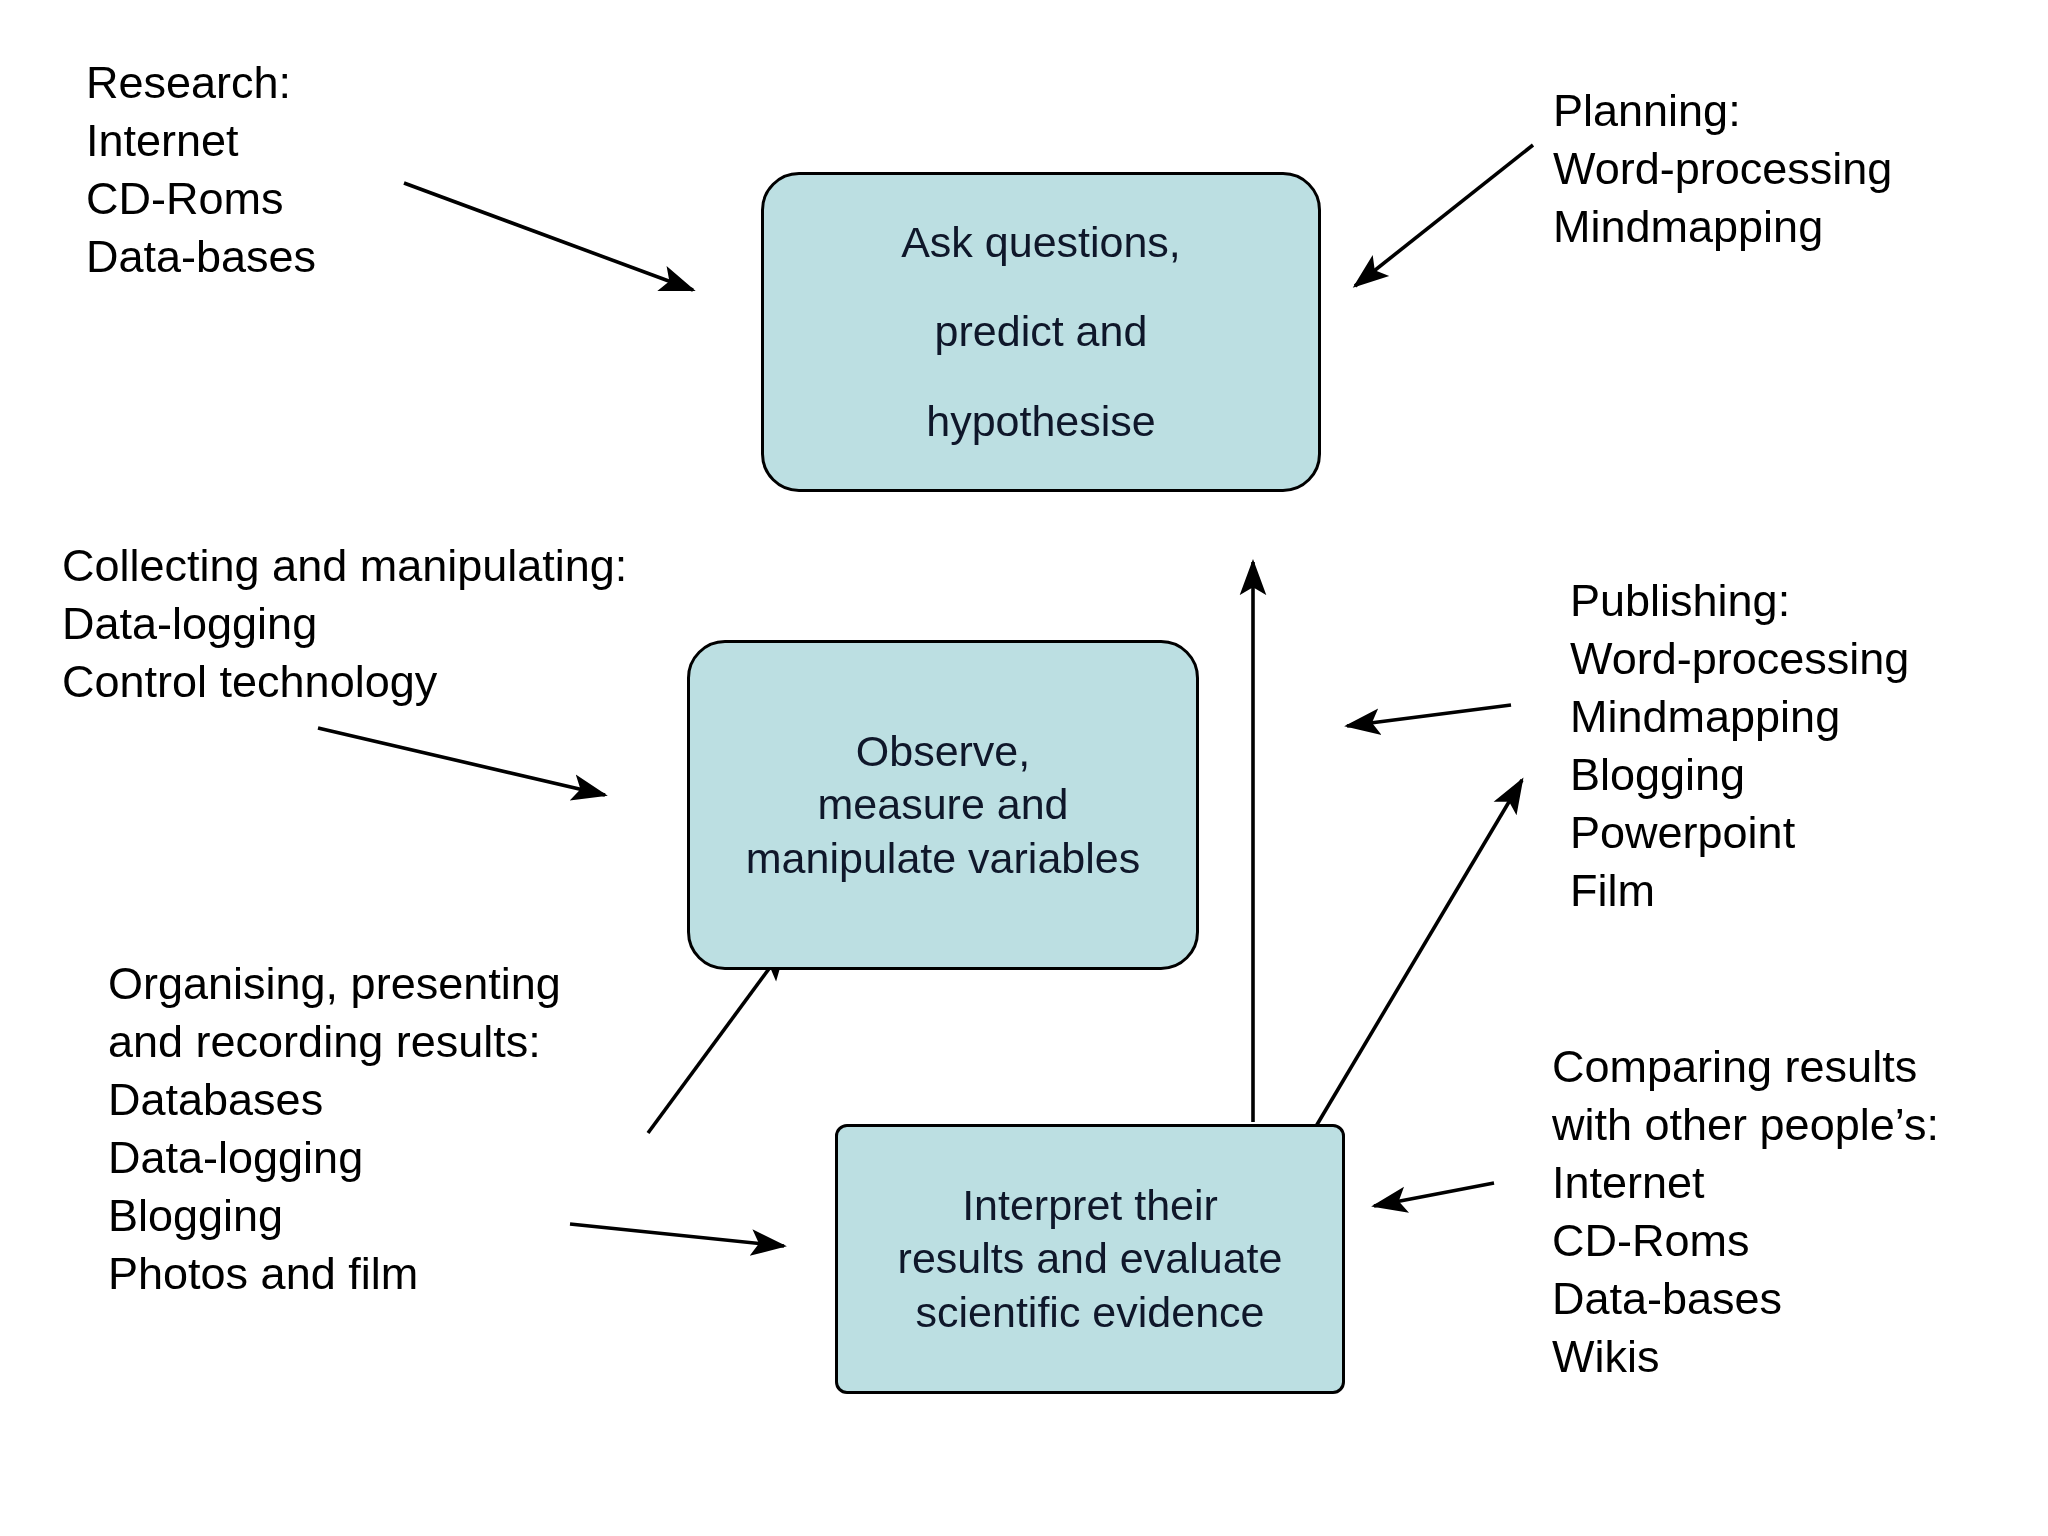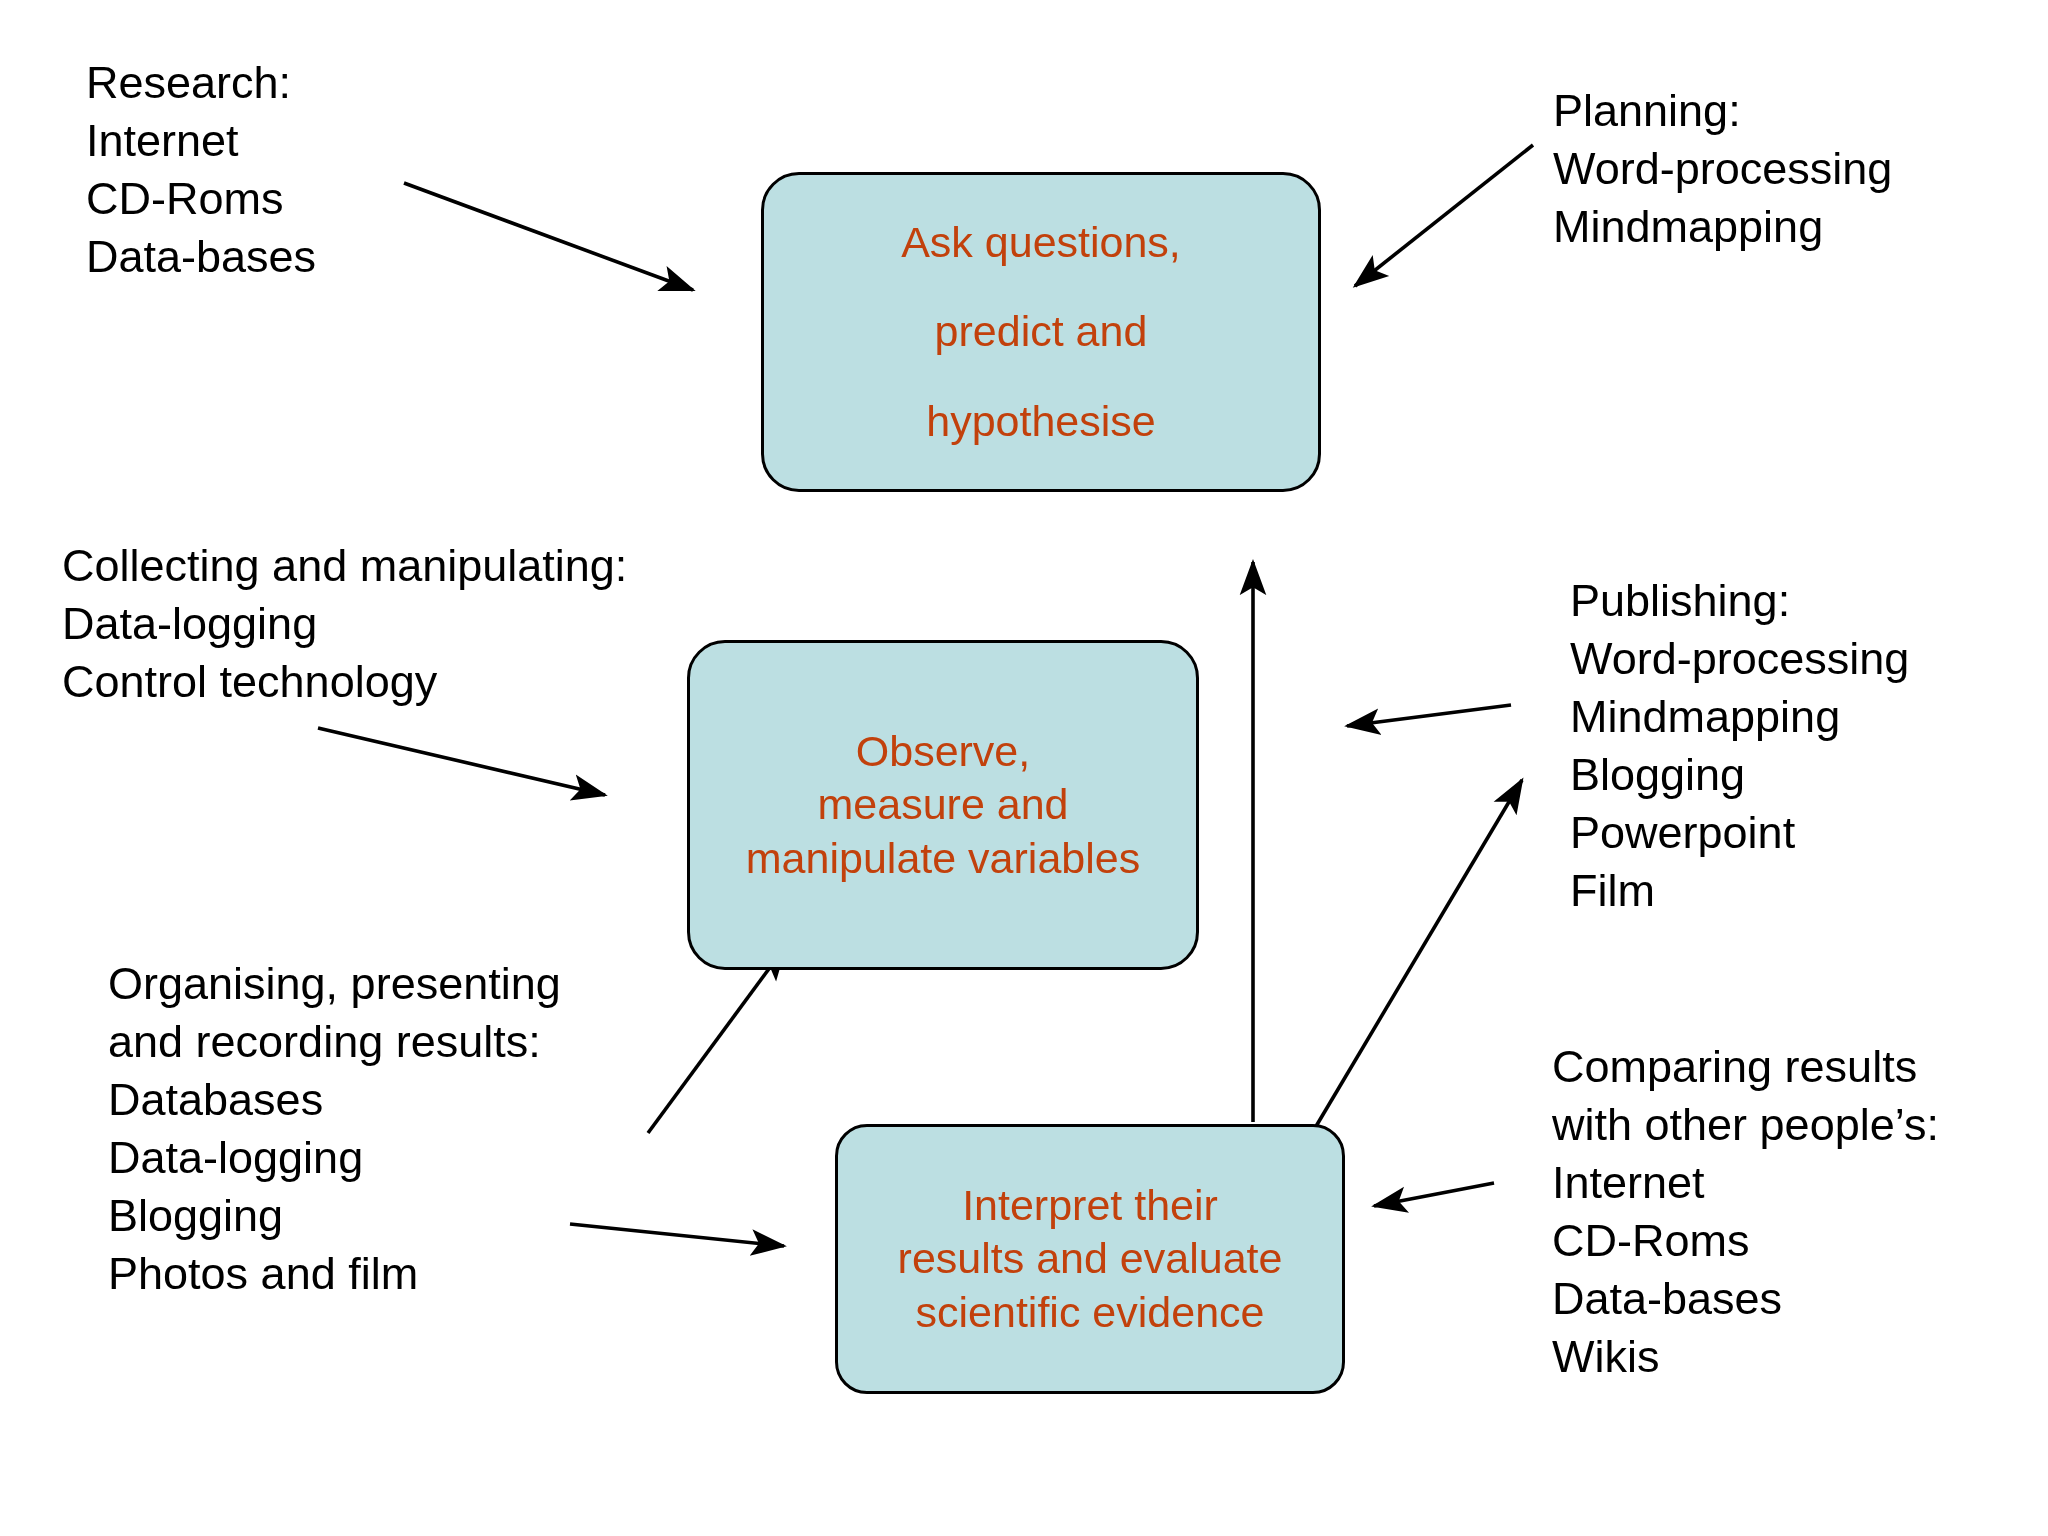--- a/index.html
+++ b/index.html
@@ -34,21 +34,21 @@
     background: #bcdfe2;
     border: 3px solid #000000;
     border-radius: 34px;
     display: flex;
     flex-direction: column;
     align-items: center;
     justify-content: center;
     text-align: center;
     font-size: 43px;
     line-height: 1.05;
-    color: #c2410c;
+    color: #0f172a;
   }
   .node .ln { display: block; white-space: nowrap; }
 
   #node-ask {
     left: 761px;
     top: 172px;
     width: 560px;
     height: 320px;
     border-radius: 38px;
   }
@@ -62,21 +62,21 @@
     border-radius: 38px;
     font-size: 43px;
   }
   #node-observe .ln { margin: 4px 0; }
 
   #node-interpret {
     left: 835px;
     top: 1124px;
     width: 510px;
     height: 270px;
-    border-radius: 32px;
+    border-radius: 12px;
     font-size: 43px;
   }
   #node-interpret .ln { margin: 4px 0; }
 
   .label {
     position: absolute;
     font-size: 45px;
     line-height: 58px;
     white-space: nowrap;
     color: #000000;

